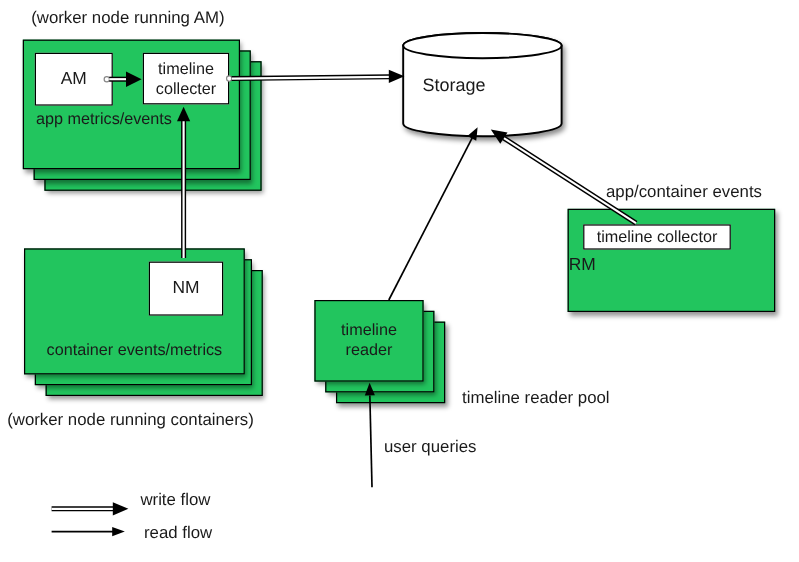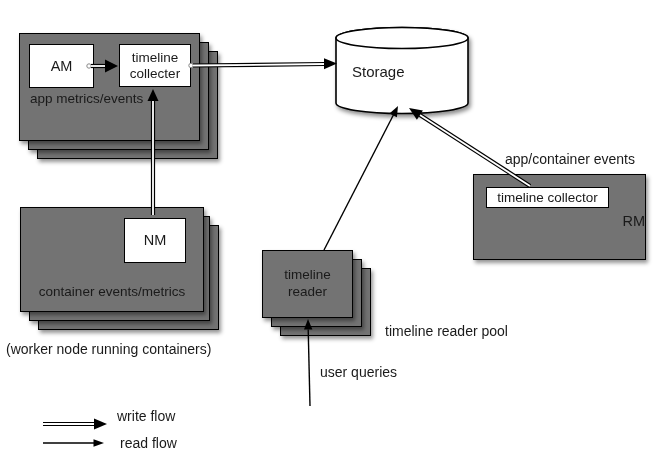--- a/index.html
+++ b/index.html
@@ -8,21 +8,21 @@
     position: relative;
     width: 666px; height: 468px;
     background: #fff;
     font-family: "Liberation Sans", sans-serif;
     color: #1a1a1a;
     overflow: hidden;
   }
   .lbl { position:absolute; font-size:14px; line-height:1.15; white-space:nowrap; }
   .layer {
     position:absolute;
-    background:#737373;
+    background:#22c55e;
     border:1.5px solid #000;
     box-shadow: 2px 3px 4px rgba(0,0,0,0.42);
   }
   .inner-box {
     position:absolute;
     background:#fff;
     border:1.5px solid #000;
     display:flex; align-items:center; justify-content:center;
     text-align:center;
     font-size:13.5px; line-height:1.15;
@@ -35,20 +35,21 @@
   #storage-label {
     position:absolute; left:352px; top:63px; width:104px;
     text-align:left; font-size:15px; z-index:6;
   }
 </style>
 </head>
 <body>
 
 <div id="canvas">
 
+  <div class="lbl" style="left:26px; top:6px;">(worker node running AM)</div>
 
   <div>
     <div class="layer" style="left:37px; top:51px; width:181px; height:108px;"></div>
     <div class="layer" style="left:28px; top:42px; width:181px; height:108px;"></div>
     <div class="layer" style="left:19px; top:33px; width:181px; height:108px;">
       <div class="inner-box" style="left:9px; top:10px; width:65px; height:44px; font-size:14.5px;">AM</div>
       <div class="inner-box" style="left:99px; top:10px; width:72px; height:43px;">timeline collecter</div>
       <div class="caption" style="left:10px; top:57px;">app metrics/events</div>
     </div>
   </div>
@@ -59,21 +60,21 @@
     <div class="layer" style="left:20px; top:207px; width:184px; height:105px;">
       <div class="inner-box" style="left:103px; top:10px; width:62px; height:45px; font-size:14.5px;">NM</div>
       <div class="caption" style="left:0; top:63px; width:100%; text-align:center;margin-top:13px;">container events/metrics</div>
     </div>
   </div>
 
   <div class="lbl" style="left:6px; top:341px;">(worker node running containers)</div>
 
   <div class="layer" style="left:473px; top:174px; width:173px; height:86px;">
     <div class="inner-box" style="left:12px; top:12px; width:123px; height:21px;">timeline collector</div>
-    <div class="caption" style="left:0; top:38px; width:100%; text-align:right; font-size:14.5px;">RM</div>
+    <div class="caption" style="left:0; top:38px; width:100%; text-align:left; font-size:14.5px;">RM</div>
   </div>
   <div class="lbl" style="left:505px; top:151px;">app/container events</div>
 
   <div>
     <div class="layer" style="left:280px; top:268px; width:91px; height:68px;"></div>
     <div class="layer" style="left:271px; top:259px; width:91px; height:68px;"></div>
     <div class="layer" style="left:262px; top:250px; width:91px; height:68px; display:flex; align-items:center; justify-content:center; text-align:center; font-size:13.5px; line-height:1.25; padding:16px;">timeline reader</div>
   </div>
 
   <div class="lbl" style="left:385px; top:323px;">timeline reader pool</div>

